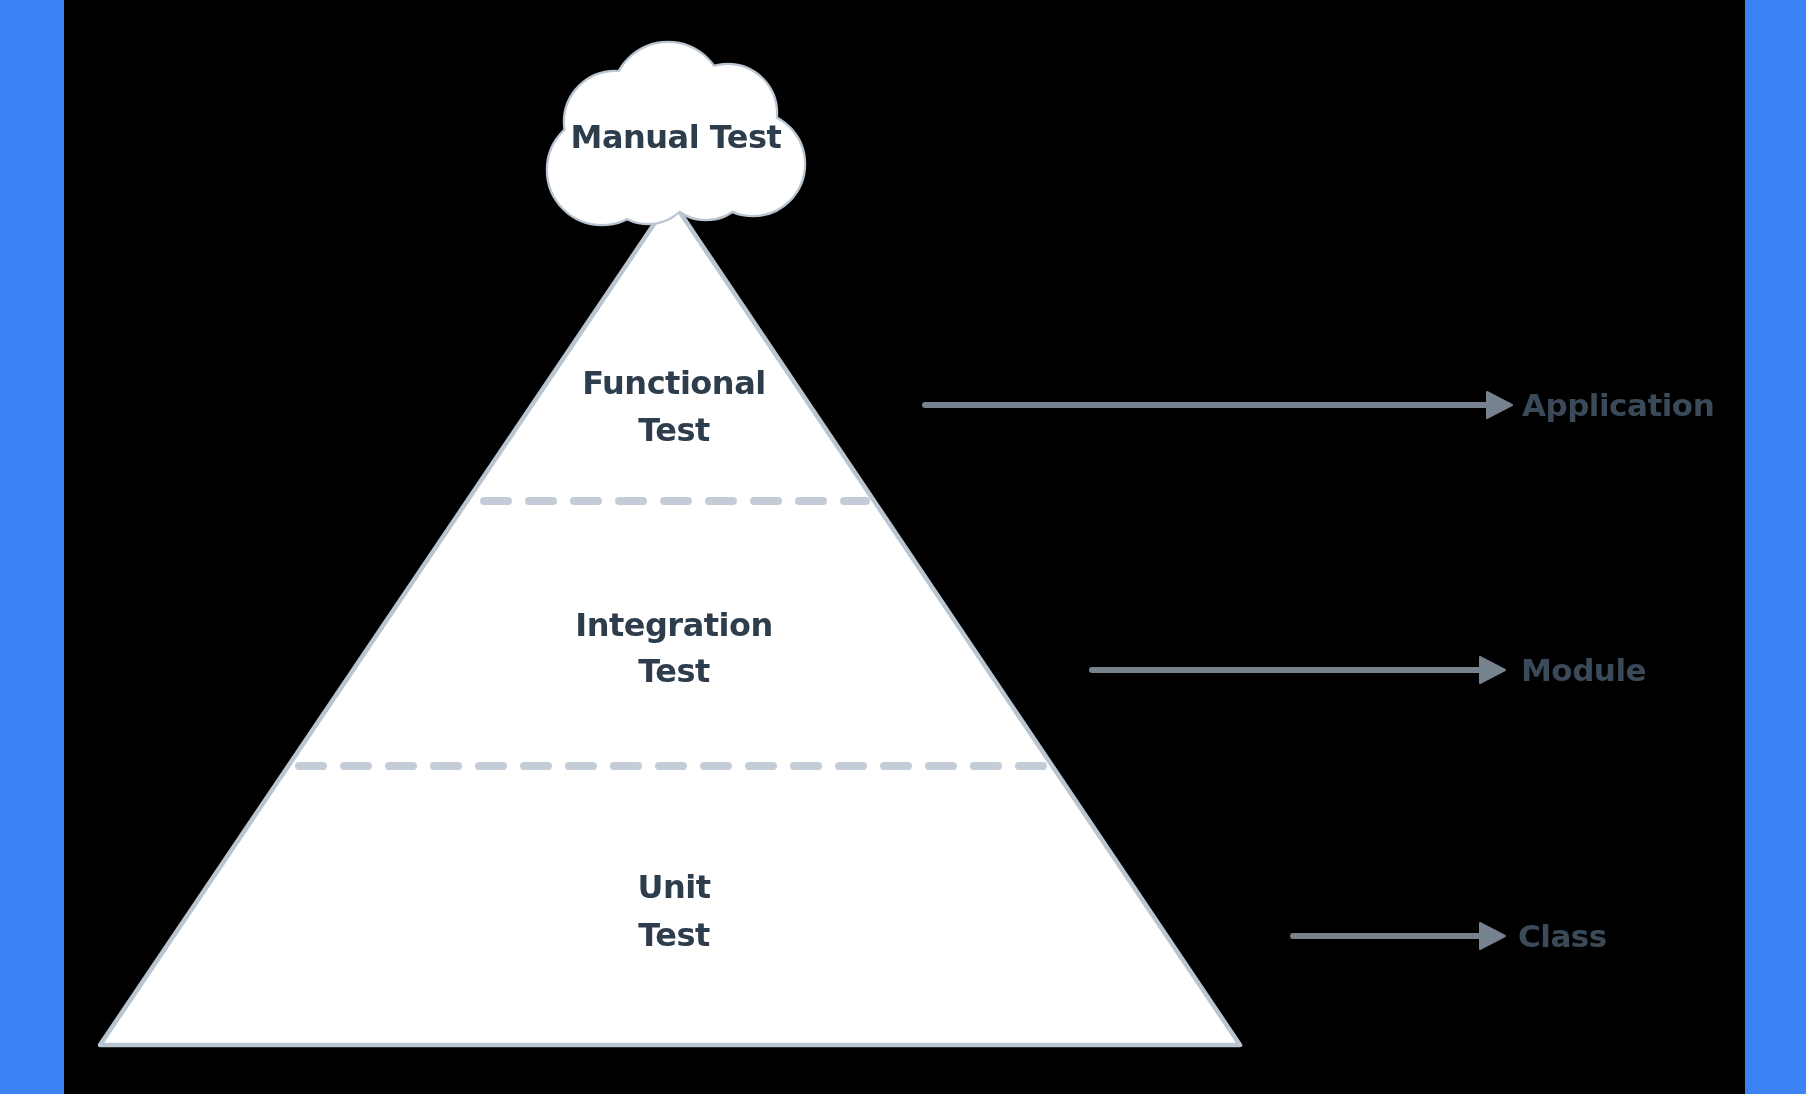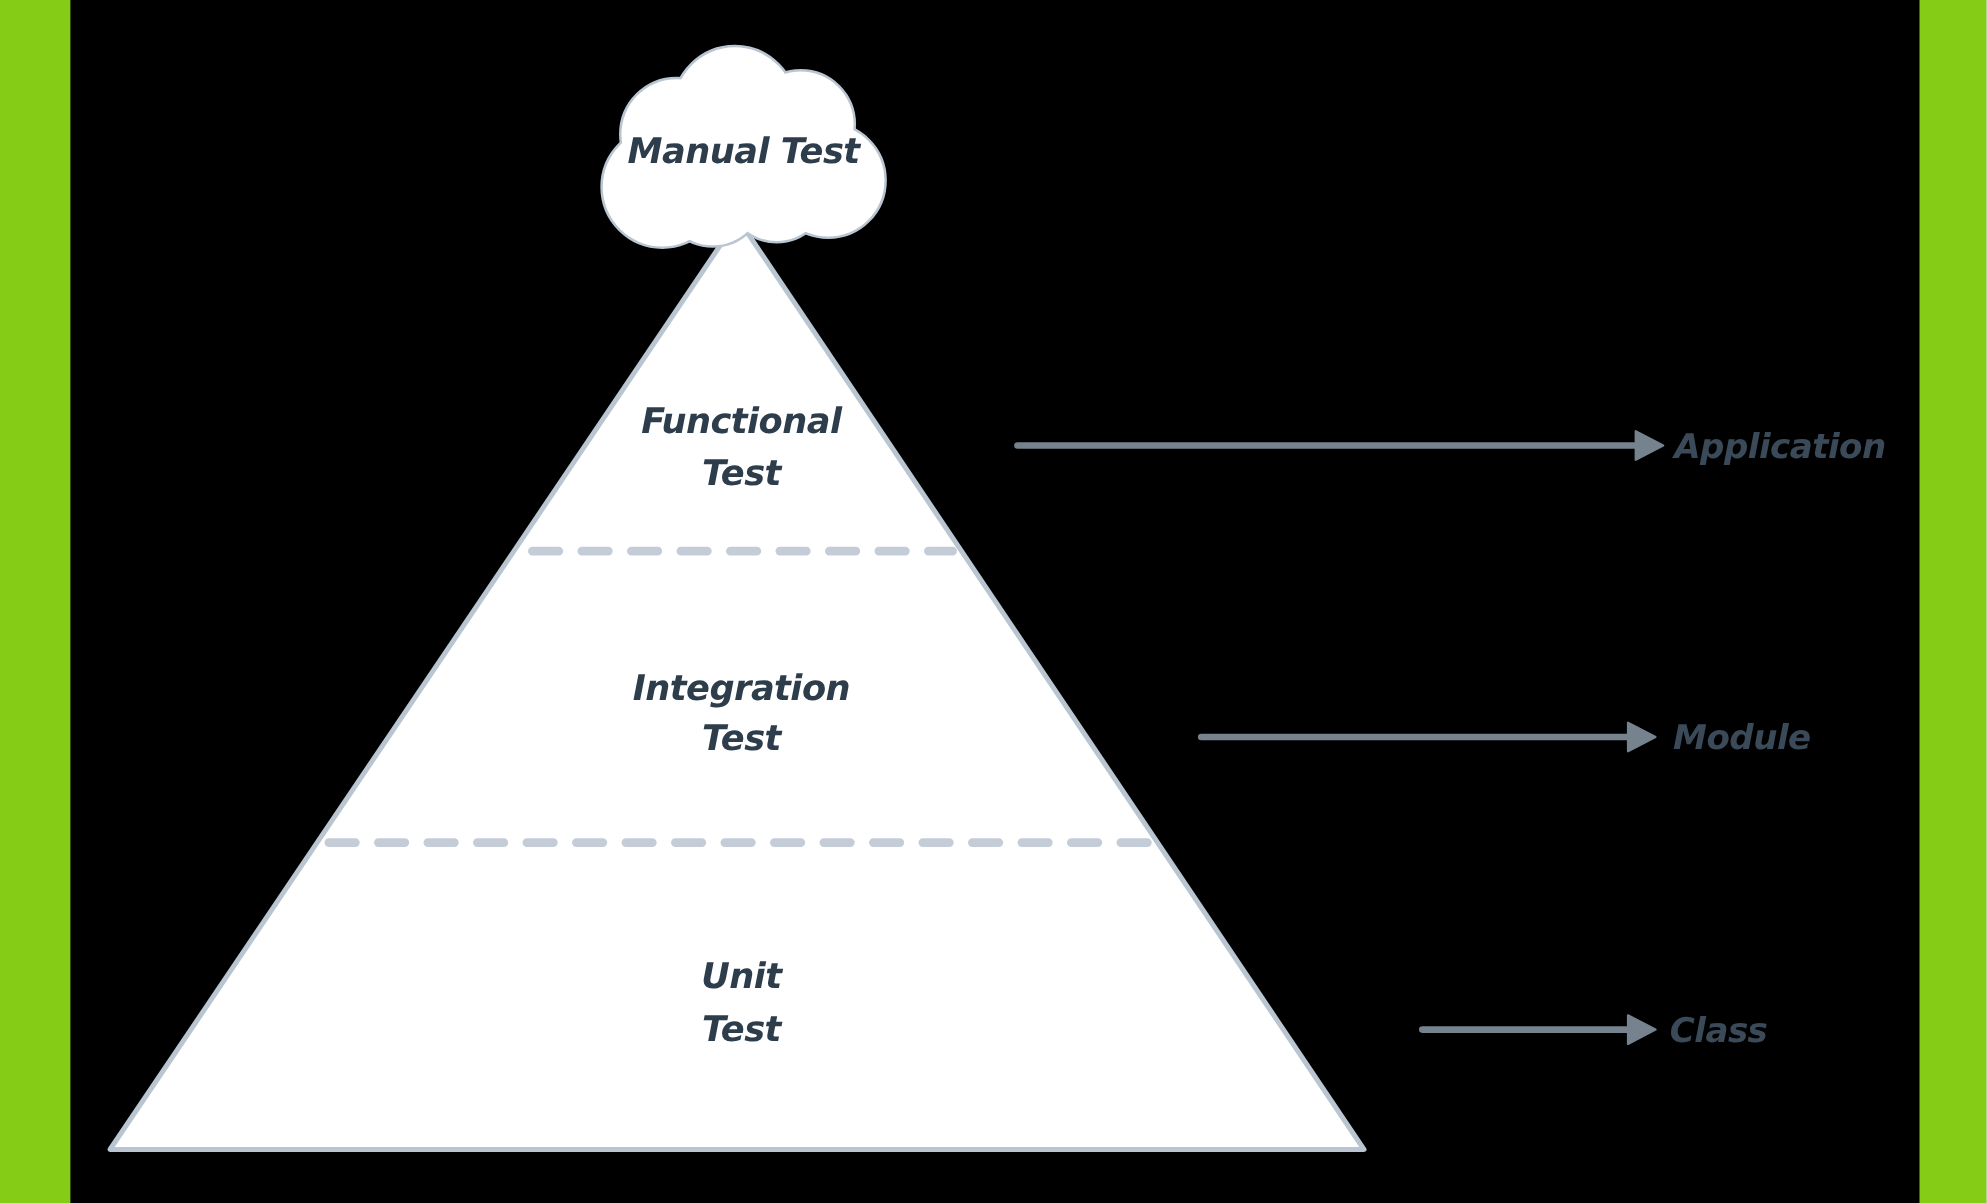--- a/index.html
+++ b/index.html
@@ -4,24 +4,23 @@
 <style>
   html, body {
     margin: 0;
     padding: 0;
     background: #ffffff;
   }
   .canvas {
     position: relative;
     width: 1806px;
     height: 1094px;
-    background: #84cc16;
+    background: #3b82f6;
     overflow: hidden;
     font-family: "DejaVu Sans", "Liberation Sans", sans-serif;
-    font-style: italic;
   }
   svg { display: block; }
 
   .panel-bg        { fill: #000000; }
   .shape           { fill: #ffffff; stroke: #b9c5d0; stroke-width: 4.5; }
   .shape-fill-only { fill: #ffffff; stroke: none; }
   .dash-line       { stroke: #c4cdd7; stroke-width: 8; stroke-linecap: round; stroke-dasharray: 24 21; fill: none; }
   .arrow-line      { stroke: #76838f; stroke-width: 6; stroke-linecap: round; fill: none; }
   .arrow-head      { fill: #76838f; stroke: #76838f; stroke-width: 2; stroke-linejoin: round; }
 

